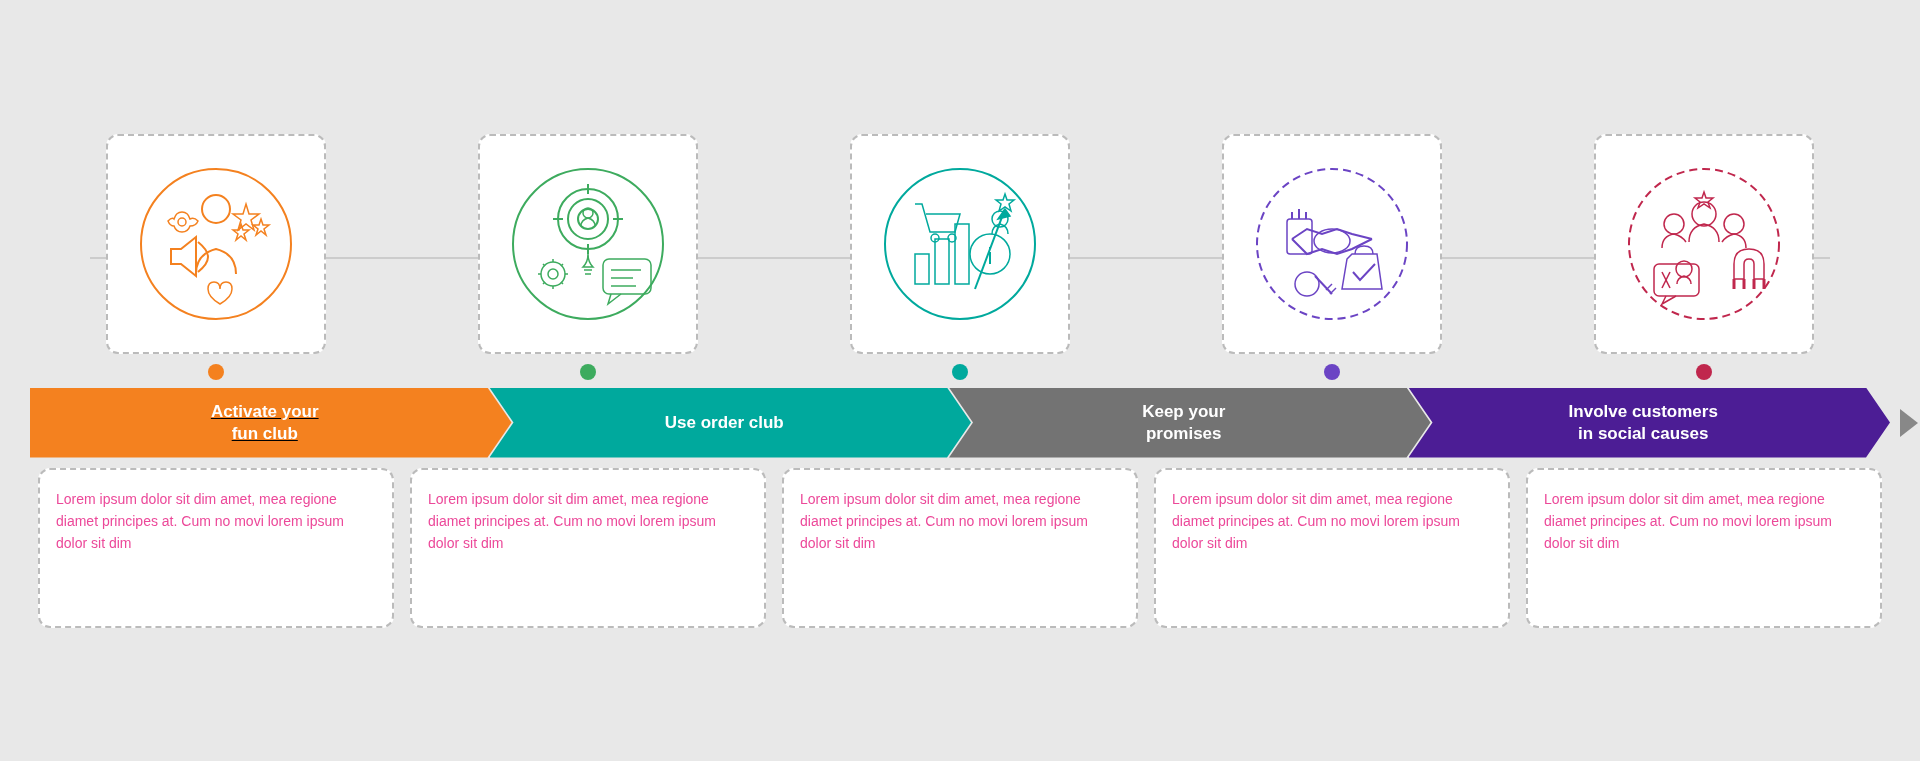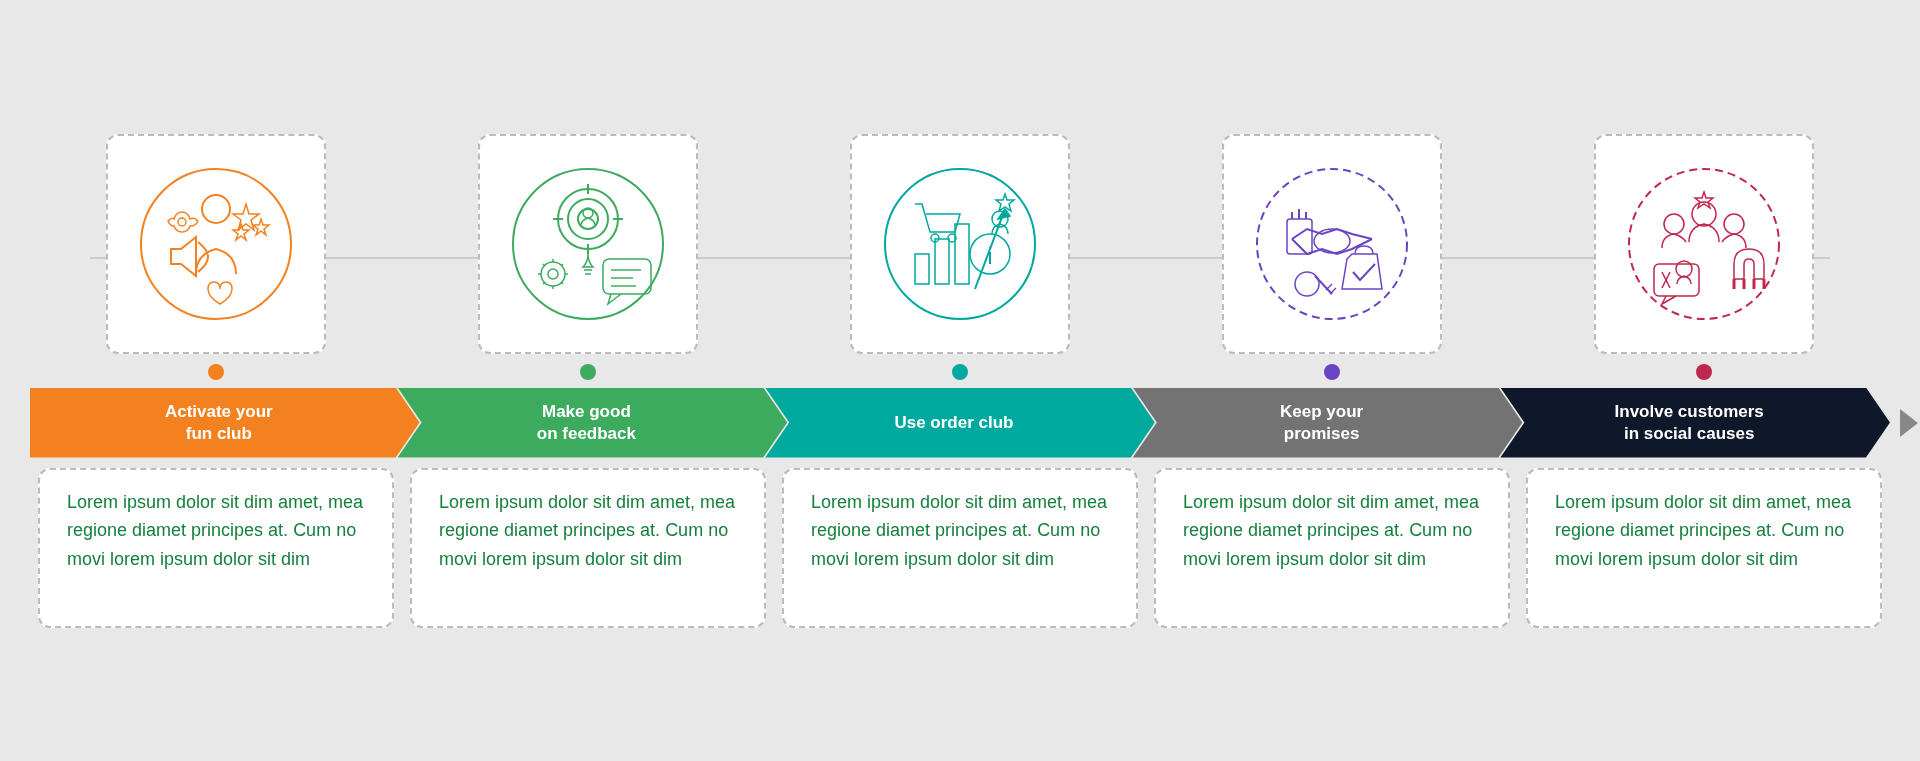--- a/index.html
+++ b/index.html
@@ -115,24 +115,23 @@
     .text-card {
       flex: 1;
       border: 2px dashed #bbb;
       border-radius: 12px;
       background: white;
       margin: 10px 8px 0 8px;
       padding: 18px 16px;
       min-height: 160px;
     }
     .text-card p {
-      font-size: 18px;
-      color: #15803d;
+      font-size: 14px;
+      color: #ec4899;
       line-height: 1.6;
-      margin-left: 11px;
     }
     
     svg { overflow: visible; }
   </style>
 </head>
 <body>
 
 <div class="infographic">
 
   <div class="top-row">
@@ -284,41 +283,36 @@
           <path d="M53 120 Q53 114 60 112 Q67 114 67 120" stroke="#C0274D" stroke-width="1.5" fill="none"></path>
         </svg>
       </div>
       <div class="dot" style="background:#C0274D;"></div>
     </div>
 
   </div>
 
   <div class="arrow-row">
     <div class="arrow-item">
-      <div class="arrow-shape" style="background:#F4811F;">
+      <div class="arrow-shape" style="background:#F4811F;text-decoration:underline;">
         <span class="arrow-label">Activate your<br>fun club</span>
-      </div>
-    </div>
-    <div class="arrow-item">
-      <div class="arrow-shape" style="background:#3DAB5E;">
-        <span class="arrow-label">Make good<br>on feedback</span>
       </div>
     </div>
     <div class="arrow-item">
       <div class="arrow-shape" style="background:#00A99D;">
         <span class="arrow-label">Use order club</span>
       </div>
     </div>
     <div class="arrow-item">
       <div class="arrow-shape" style="background:#737373;">
         <span class="arrow-label">Keep your<br>promises</span>
       </div>
     </div>
     <div class="arrow-item" style="position:relative;">
-      <div class="arrow-shape" style="background:#0f172a;clip-path:polygon(0 0, calc(100% - 24px) 0, 100% 50%, calc(100% - 24px) 100%, 0 100%, 24px 50%);">
+      <div class="arrow-shape" style="background:#4c1d95;clip-path:polygon(0 0, calc(100% - 24px) 0, 100% 50%, calc(100% - 24px) 100%, 0 100%, 24px 50%);">
         <span class="arrow-label">Involve customers<br>in social causes</span>
       </div>
 
       <div style="position:absolute;right:-28px;top:50%;transform:translateY(-50%);width:0;height:0;border-left:18px solid #888;border-top:14px solid transparent;border-bottom:14px solid transparent;"></div>
     </div>
   </div>
 
   <div class="bottom-row">
     <div class="text-card">
       <p>Lorem ipsum dolor sit dim amet, mea regione diamet principes at. Cum no movi lorem ipsum dolor sit dim</p>

